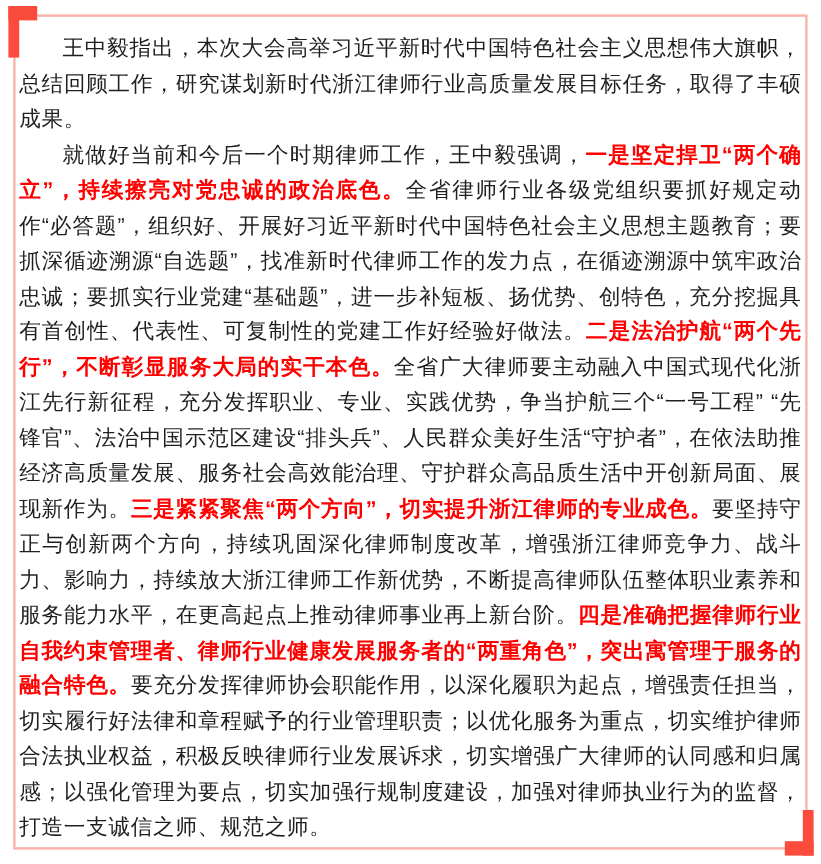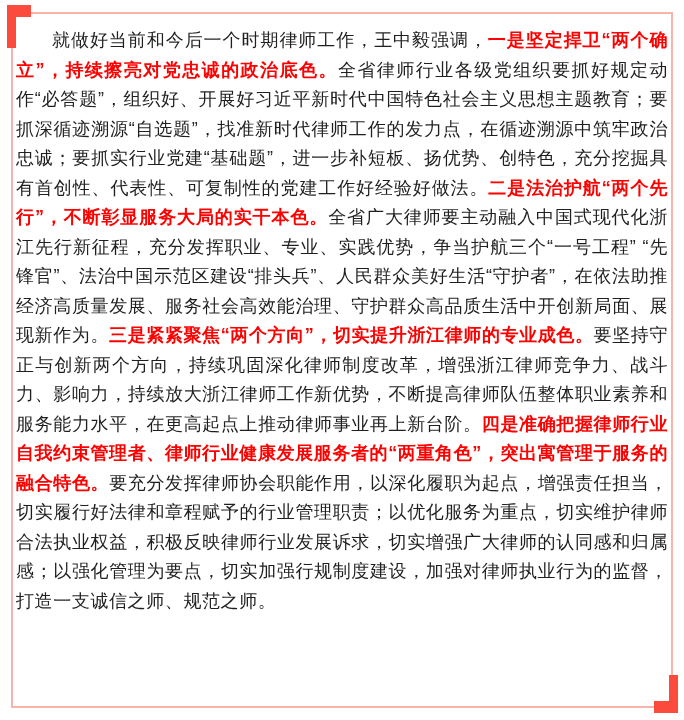--- a/index.html
+++ b/index.html
@@ -58,14 +58,15 @@
 </head>
 <body>
 
 <div class="frame"></div>
 <div class="corner tl-h"></div>
 <div class="corner tl-v"></div>
 <div class="corner br-h"></div>
 <div class="corner br-v"></div>
 
 <div class="article">
+    <p><span>王中毅指出，本次大会高举习近平新时代中国特色社会主义思想伟大旗帜，总结回顾工作，研究谋划新时代浙江律师行业高质量发展目标任务，取得了丰硕成果。</span></p>
     <p><span>就做好当前和今后一个时期律师工作，王中毅强调，</span><span class="red-bold">一是坚定捍卫“两个确立”，持续擦亮对党忠诚的政治底色。</span><span>全省律师行业各级党组织要抓好规定动作“必答题”，组织好、开展好习近平新时代中国特色社会主义思想主题教育；要抓深循迹溯源“自选题”，找准新时代律师工作的发力点，在循迹溯源中筑牢政治忠诚；要抓实行业党建“基础题”，进一步补短板、扬优势、创特色，充分挖掘具有首创性、代表性、可复制性的党建工作好经验好做法。</span><span class="red-bold">二是法治护航“两个先行”，不断彰显服务大局的实干本色。</span><span>全省广大律师要主动融入中国式现代化浙江先行新征程，充分发挥职业、专业、实践优势，争当护航三个“一号工程” “先锋官”、法治中国示范区建设“排头兵”、人民群众美好生活“守护者”，在依法助推经济高质量发展、服务社会高效能治理、守护群众高品质生活中开创新局面、展现新作为。</span><span class="red-bold">三是紧紧聚焦“两个方向”，切实提升浙江律师的专业成色。</span><span>要坚持守正与创新两个方向，持续巩固深化律师制度改革，增强浙江律师竞争力、战斗力、影响力，持续放大浙江律师工作新优势，不断提高律师队伍整体职业素养和服务能力水平，在更高起点上推动律师事业再上新台阶。</span><span class="red-bold">四是准确把握律师行业自我约束管理者、律师行业健康发展服务者的“两重角色”，突出寓管理于服务的融合特色。</span><span>要充分发挥律师协会职能作用，以深化履职为起点，增强责任担当，切实履行好法律和章程赋予的行业管理职责；以优化服务为重点，切实维护律师合法执业权益，积极反映律师行业发展诉求，切实增强广大律师的认同感和归属感；以强化管理为要点，切实加强行规制度建设，加强对律师执业行为的监督，打造一支诚信之师、规范之师。</span></p>
   </div>
 
 </body></html>

